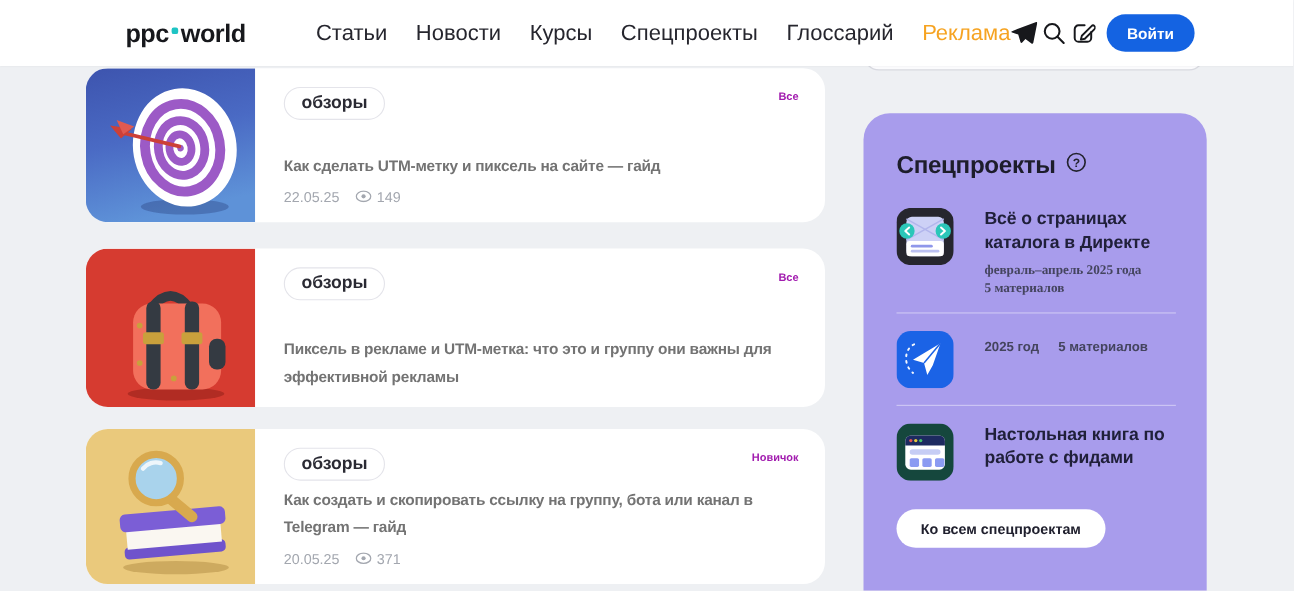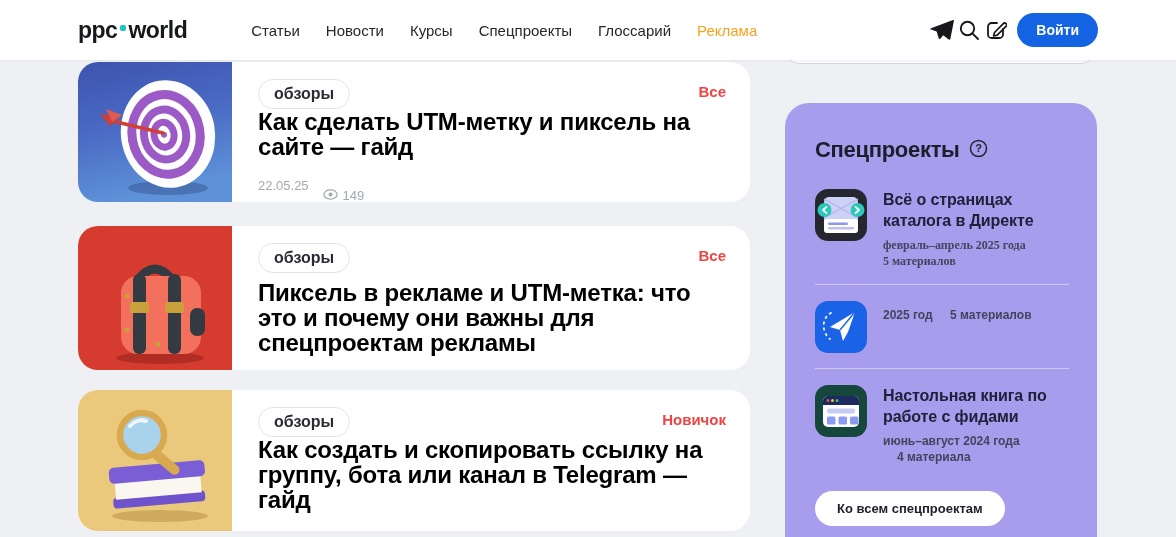--- a/index.html
+++ b/index.html
@@ -6,28 +6,28 @@
   body{
     width:1176px;height:537px;overflow:hidden;
     font-family:"Liberation Sans","DejaVu Sans",sans-serif;
     background:#eef0f3;position:relative;
   }
   .page{position:relative;width:1176px;height:537px;background:#eef0f3;overflow:hidden;}
 
   
   .header{
     position:absolute;top:0;left:0;right:0;height:60px;background:#ffffff;
-    display:flex;align-items:center;padding:0 78px;box-sizing:border-box;z-index:5;
+    display:flex;align-items:center;padding:0 114px;box-sizing:border-box;z-index:5;
     box-shadow:0 1px 2px rgba(20,20,40,0.05);
   }
   .logo{display:flex;align-items:center;cursor:pointer;}
   .logo .word{font-size:23px;font-weight:800;color:#17181c;letter-spacing:-0.5px;}
   .logo .dot{width:6px;height:6px;border-radius:2px;background:#1ec4c4;display:inline-block;margin:0 2px 0 3px;transform:translateY(-2px);}
   .nav{display:flex;align-items:center;gap:26px;margin-left:64px;}
-  .nav-item{font-size:15px;font-weight:500;color:#26262e;cursor:pointer;white-space:nowrap;}
+  .nav-item{font-size:20px;font-weight:500;color:#26262e;cursor:pointer;white-space:nowrap;}
   .nav-item.active{color:#f6a321;text-align:right;}
   .header-actions{margin-left:auto;display:flex;align-items:center;gap:3px;}
   .hicon{width:24px;height:24px;display:flex;align-items:center;justify-content:center;cursor:pointer;}
   .login-btn{
     margin-left:6px;background:#1463e2;color:#fff;font-size:14px;font-weight:700;
     border:none;border-radius:999px;padding:9px 19px;cursor:pointer;font-family:inherit;
   }
 
   
   .cutoff-card{
@@ -47,36 +47,36 @@
   .card-img svg{display:block;}
   .card-body{
     flex:1;display:flex;flex-direction:column;justify-content:space-between;
     padding:17px 24px 15px 26px;box-sizing:border-box;
   }
   .card-top{display:flex;align-items:flex-start;justify-content:space-between;}
   .tag-pill{
     font-size:16px;font-weight:600;color:#2a2a33;border:1.5px solid #e4e4ea;
     border-radius:999px;padding:5px 15px;cursor:pointer;background:#fff;
   }
-  .level{font-size:15px;font-weight:700;color:#ef4444;margin-top:4px;}
+  .level{font-size:10px;font-weight:700;color:#a21caf;margin-top:4px;}
   .card-title{
-    font-size:24px;font-weight:700;color:#000000;line-height:25px;letter-spacing:-0.2px;
+    font-size:14px;font-weight:700;color:#737373;line-height:25px;letter-spacing:-0.2px;
     max-width:470px;
   }
   .card-meta{display:flex;align-items:center;gap:14px;margin-top:9px;font-size:13px;color:#a3a7af;font-weight:500;}
-  .views{display:flex;align-items:center;gap:5px;margin-top:20px;}
+  .views{display:flex;align-items:center;gap:5px;}
 
   
   .sidebar{
     position:absolute;left:785px;top:103px;width:312px;height:510px;
     background:#a89cec;border-radius:24px;padding:34px 28px 28px 30px;box-sizing:border-box;z-index:2;
   }
   .sb-head{display:flex;align-items:center;gap:9px;margin-bottom:26px;}
   .sb-title{font-size:22px;font-weight:800;color:#1d1d2b;letter-spacing:-0.3px;}
-  .sp-item{display:flex;gap:16px;cursor:pointer;}
+  .sp-item{display:flex;gap:28px;cursor:pointer;}
   .sp-icon{width:52px;height:52px;flex-shrink:0;}
   .sp-text{flex:1;min-width:0;}
   .sp-title{font-size:16px;font-weight:700;color:#20203a;line-height:21px;letter-spacing:-0.1px;}
   .sp-meta{margin-top:6px;font-size:12px;font-weight:600;color:#44445e;line-height:16px;}
   .sp-meta.row span{display:inline-block;}
   .sp-meta.row .cnt{margin-left:14px;}
   .sp-meta.stack span{display:block;font-family:Liberation Serif, serif;}
   .divider{height:1px;background:rgba(255,255,255,0.45);margin:15px 0 16px 0;}
   .all-btn{
     margin-top:26px;background:#ffffff;border:none;border-radius:999px;
@@ -193,21 +193,21 @@
           <circle cx="49" cy="104" r="2.6" fill="#c9a03c"></circle>
           <circle cx="80" cy="118" r="2.6" fill="#c9a03c"></circle>
         </svg>
       </div>
       <div class="card-body">
         <div class="card-top">
           <span class="tag-pill">обзоры</span>
           <span class="level">Все</span>
         </div>
         <div>
-          <div class="card-title">Пиксель в рекламе и UTM-метка: что это и почему они важны для спецпроектам рекламы</div>
+          <div class="card-title">Пиксель в рекламе и UTM-метка: что это и группу они важны для эффективной рекламы</div>
         </div>
       </div>
     </div>
 
     <div class="card card-c">
       <div class="card-img">
         <svg width="154" height="141" viewBox="0 0 154 141">
           <rect width="154" height="141" fill="#eac97c"></rect>
           <ellipse cx="82" cy="126" rx="48" ry="6" fill="rgba(140,100,30,0.3)"></ellipse>
           <g transform="rotate(-5 80 95)">
@@ -314,23 +314,19 @@
           <circle cx="17.5" cy="15.5" r="1.5" fill="#e8c93e"></circle>
           <circle cx="22" cy="15.5" r="1.5" fill="#43c26a"></circle>
           <rect x="12" y="23.5" width="28" height="5" rx="2.5" fill="#c6cdf5"></rect>
           <rect x="12" y="31.5" width="8.5" height="8" rx="1.5" fill="#8b9bf2"></rect>
           <rect x="23.5" y="31.5" width="8.5" height="8" rx="1.5" fill="#8b9bf2"></rect>
           <rect x="35" y="31.5" width="8.5" height="8" rx="1.5" fill="#8b9bf2"></rect>
         </svg>
       </span>
       <div class="sp-text">
         <div class="sp-title">Настольная книга по работе с фидами</div>
-        <div class="sp-meta row">
-          <span>июнь–август 2024 года</span>
-          <span class="cnt">4 материала</span>
-        </div>
       </div>
     </div>
 
     <button class="all-btn">Ко всем спецпроектам</button>
   </div>
 
 </div>
 
 </body></html>

